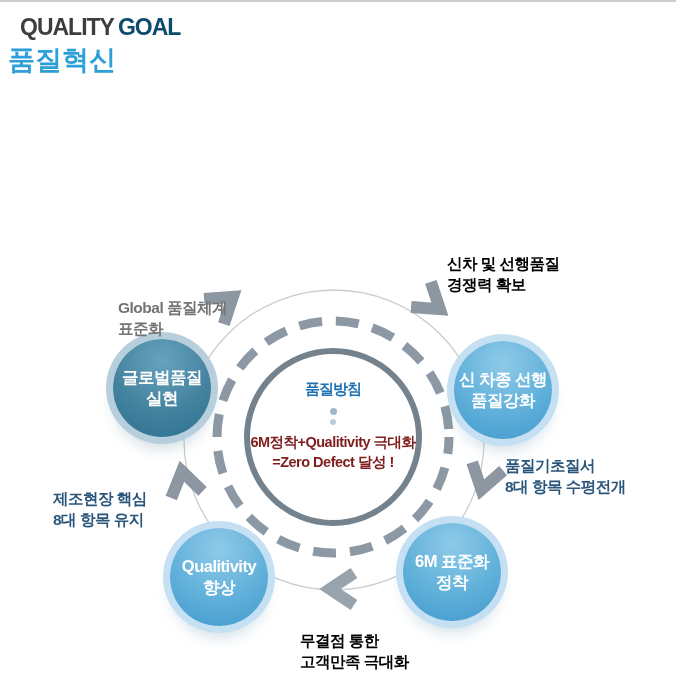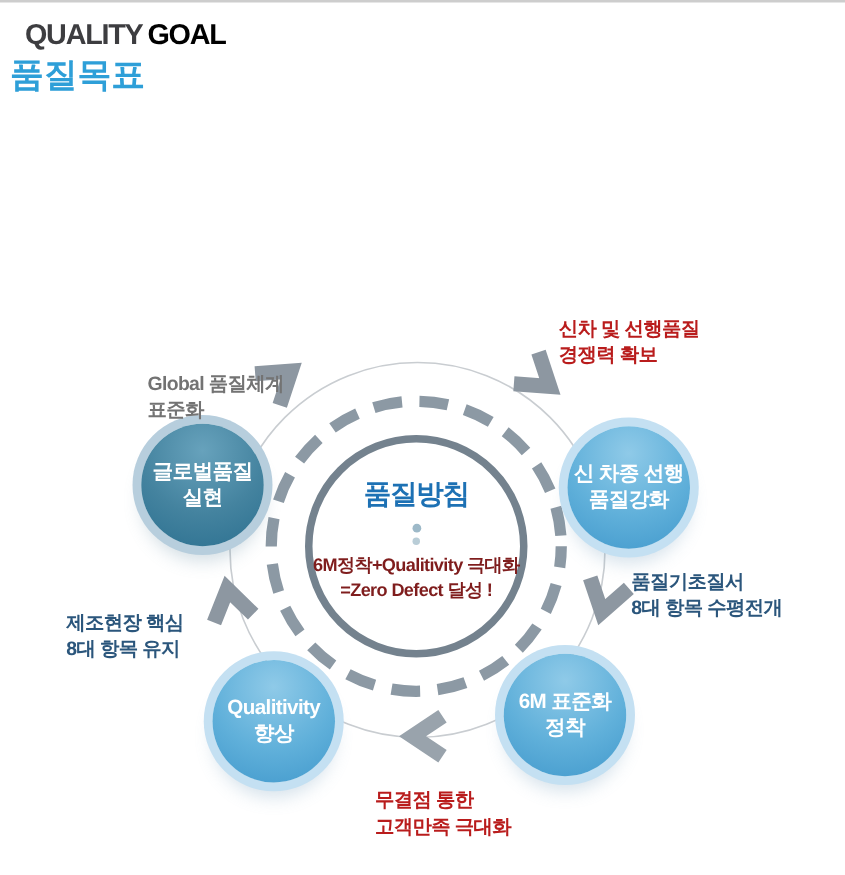--- a/index.html
+++ b/index.html
@@ -9,36 +9,36 @@
     font-family:"Liberation Sans","DejaVu Sans",sans-serif;
     position:relative;overflow:hidden;
   }
   .page{position:absolute;inset:0;}
   .top-rule{position:absolute;top:0;left:0;width:676px;height:2px;background:#cdcdcd;}
 
   
   .header{position:absolute;top:16px;left:8px;width:660px;}
   .eyebrow{font-size:23px;font-weight:700;letter-spacing:-1px;line-height:1;}
   .eyebrow .strong{color:#3d3d40;margin-left:12px;}
-  .eyebrow .light{color:#000000;margin-left:4px;}
+  .eyebrow .light{color:#0c4a6e;margin-left:4px;}
   .page-title{font-size:27px;font-weight:700;color:#2e9fd8;margin:7px 0 9px 0;line-height:1.05;}
   .desc{font-size:13.5px;color:#4e4e4e;line-height:1.5;margin:0;}
 
   
   .diagram{position:absolute;top:0;left:0;width:676px;height:700px;}
   .diagram svg{position:absolute;top:0;left:0;}
 
   .center-circle{
     position:absolute;left:244px;top:348px;
     width:166px;height:166px;border-radius:50%;
     border:6px solid #74828e;background:#ffffff;
     display:flex;flex-direction:column;align-items:center;
     text-align:center;
   }
-  .center-title{margin-top:26px;font-size:22px;font-weight:700;color:#1d71b4;letter-spacing:-1px;}
+  .center-title{margin-top:26px;font-size:15px;font-weight:700;color:#1d71b4;letter-spacing:-1px;}
   .dots{margin-top:9px;display:flex;flex-direction:column;align-items:center;gap:4px;}
   .dot{border-radius:50%;display:block;}
   .dot.d1{width:7px;height:7px;background:#9db9c8;}
   .dot.d2{width:6px;height:6px;background:#b9cdd7;}
   .center-sub{margin-top:8px;font-size:14.5px;font-weight:700;color:#7f1d1d;line-height:1.35;letter-spacing:-0.5px;white-space:nowrap;}
 
   .node{
     position:absolute;width:98px;height:98px;border-radius:50%;
     display:flex;align-items:center;justify-content:center;text-align:center;
     color:#ffffff;font-weight:700;font-size:16.5px;line-height:1.25;letter-spacing:-0.5px;
@@ -53,39 +53,39 @@
     box-shadow:0 0 0 7px #c4e0f2, 0 12px 14px rgba(120,160,190,0.30);
   }
   .node-top{left:332px;top:252px;}
   .node-right{left:503px;top:390px;}
   .node-bottom-right{left:452px;top:572px;}
   .node-bottom-left{left:219px;top:577px;}
   .node-left{left:162px;top:388px;}
 
   .olabel{position:absolute;font-size:15.5px;font-weight:700;line-height:1.35;letter-spacing:-0.5px;white-space:nowrap;}
   .olabel.muted{color:#737373;margin-top:46px;}
-  .olabel.bright{color:#b91c1c;}
+  .olabel.bright{color:#000000;}
   .olabel.navy{color:#2b567c;}
   .olabel-top-left{left:118px;top:252px;}
   .olabel-top-right{left:447px;top:254px;}
   .olabel-right{left:505px;top:456px;}
   .olabel-bottom{left:300px;top:631px;}
   .olabel-left{left:53px;top:469px;margin-top:20px;}
 </style>
 </head>
 <body>
 
 <div class="page">
   <div class="top-rule"></div>
 
   <header class="header">
     <div class="eyebrow">
       <span class="strong">QUALITY</span><span class="light">GOAL</span>
     </div>
-    <h1 class="page-title">품질목표</h1>
+    <h1 class="page-title">품질혁신</h1>
   </header>
 
   <div class="diagram">
 
     <svg width="676" height="700" viewBox="0 0 676 700">
 
       <circle cx="334" cy="440" r="150" fill="none" stroke="#c9cdd1" stroke-width="1.3"></circle>
 
       <circle cx="333" cy="437" r="116" fill="none" stroke="#8c99a4" stroke-width="9" stroke-dasharray="23 14" stroke-dashoffset="6"></circle>
 

